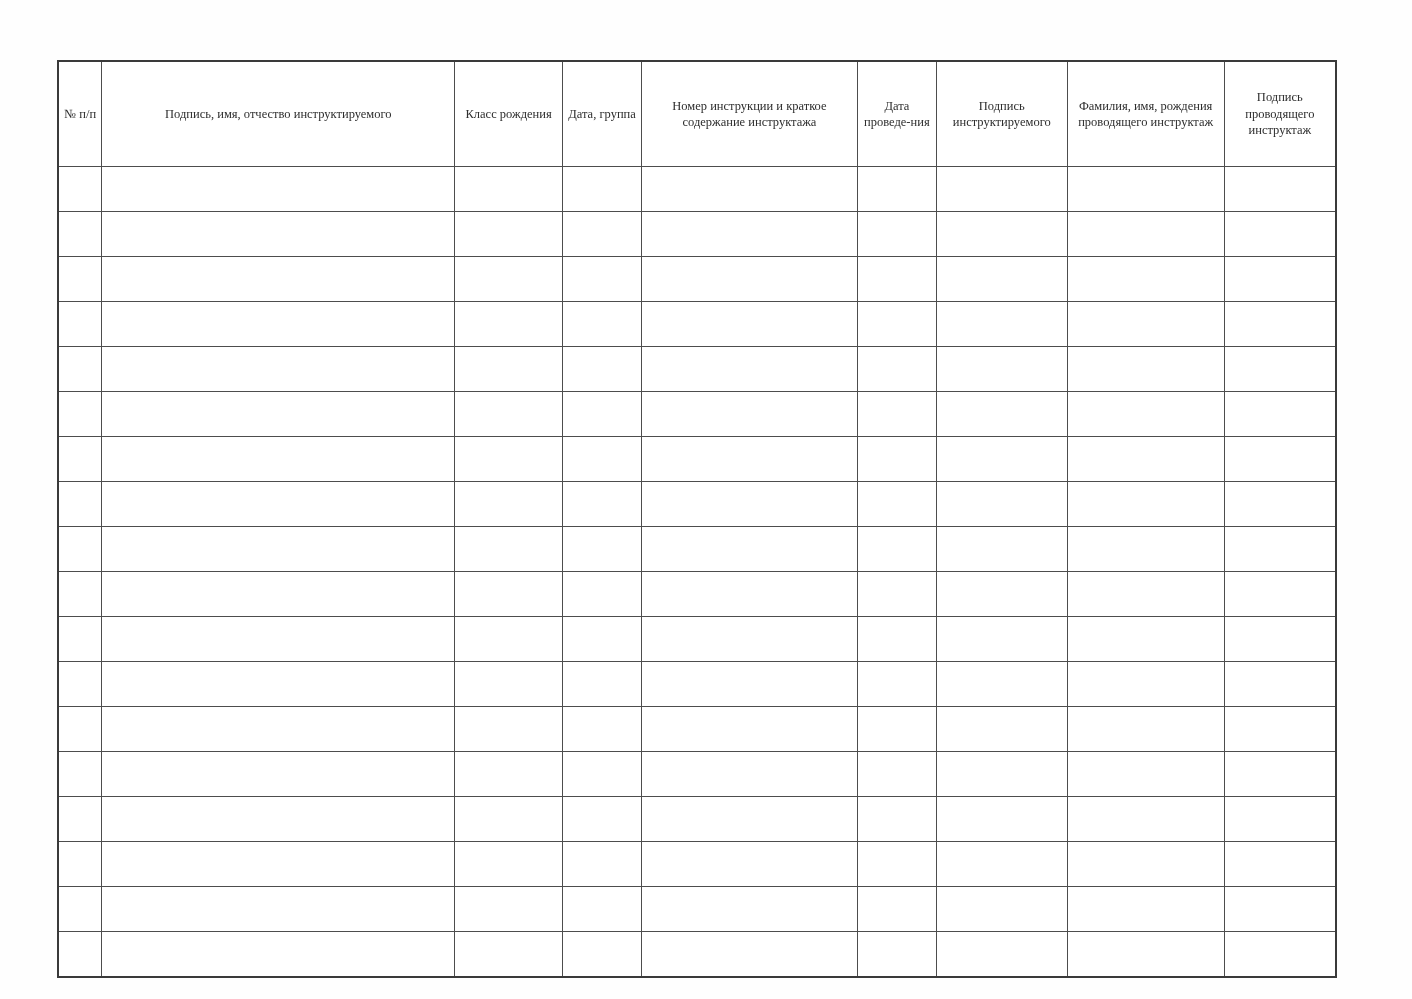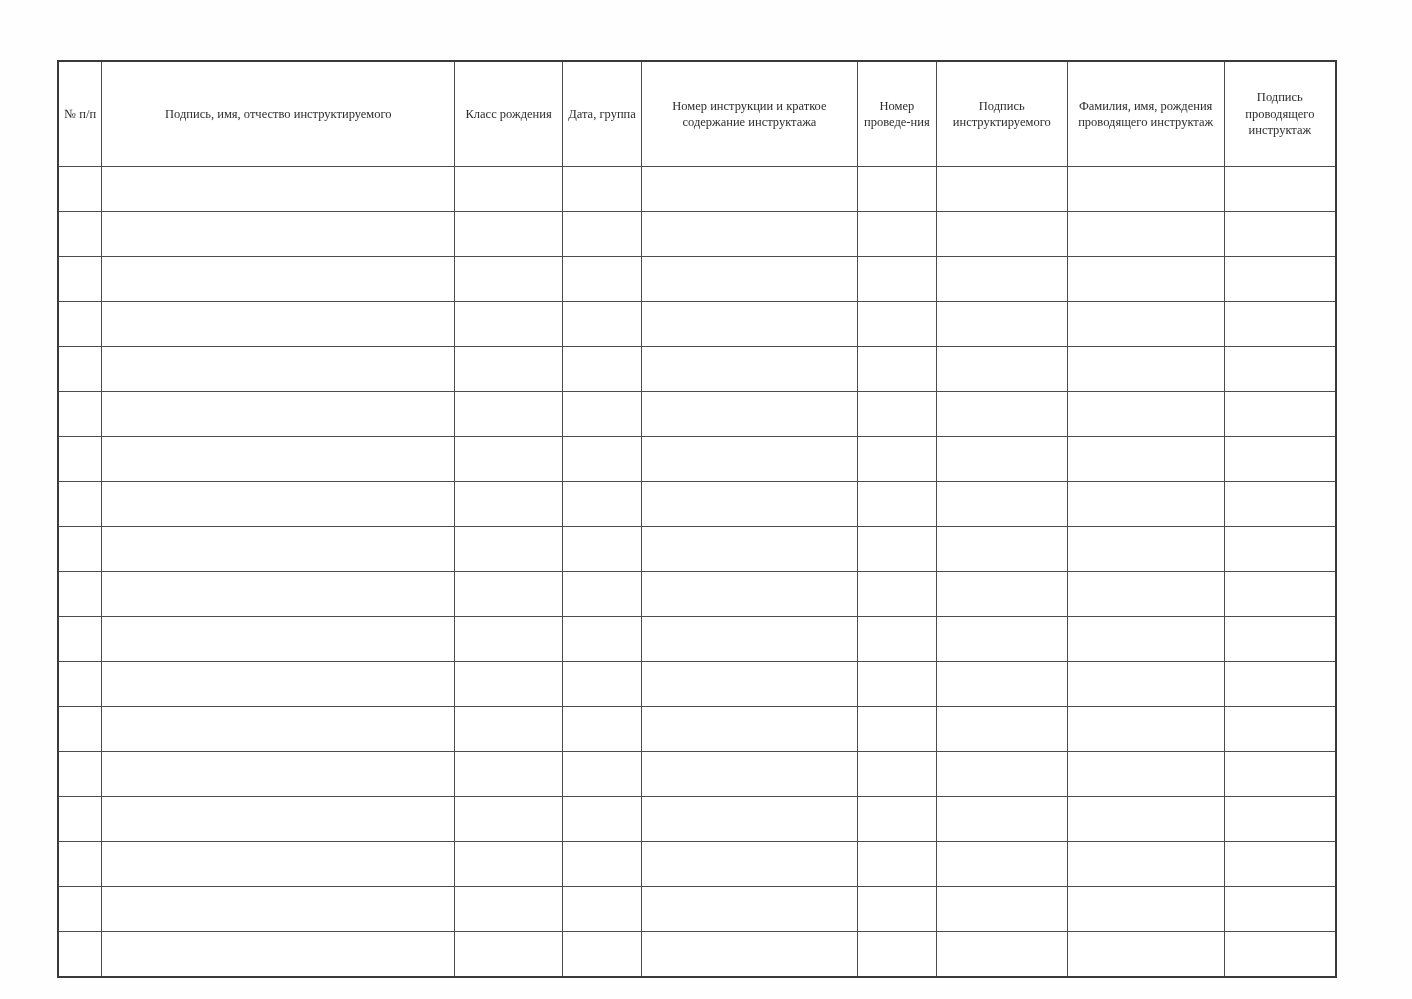--- a/index.html
+++ b/index.html
@@ -75,21 +75,21 @@
         <col class="c8">
         <col class="c9">
     </colgroup>
     <thead>
       <tr>
         <th>№ п/п</th>
         <th>Подпись, имя, отчество инструктируемого</th>
         <th>Класс рождения</th>
         <th>Дата, группа</th>
         <th>Номер инструкции и краткое содержание инструктажа</th>
-        <th>Номер проведе-ния</th>
+        <th>Дата проведе-ния</th>
         <th>Подпись инструктируемого</th>
         <th>Фамилия, имя, рождения проводящего инструктаж</th>
         <th>Подпись проводящего инструктаж</th>
       </tr>
     </thead>
     <tbody>
         <tr>
           <td></td>
           <td></td>
           <td></td>

